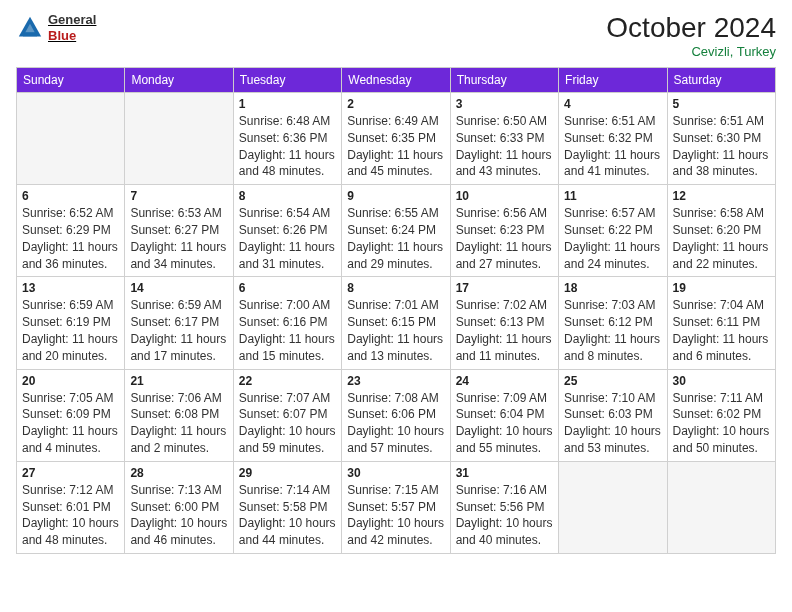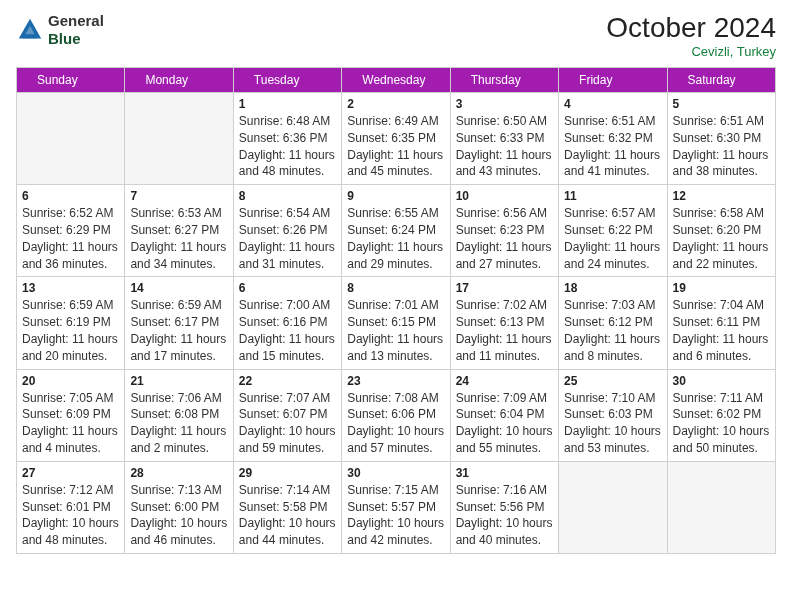--- a/index.html
+++ b/index.html
@@ -21,26 +21,27 @@
       justify-content: space-between;
       align-items: flex-start;
       margin-bottom: 8px;
     }
     .logo {
       display: flex;
       align-items: center;
       gap: 4px;
     }
     .logo-text {
-      font-size: 15px;
+      font-size: 13px;
       font-weight: bold;
       line-height: 1.2;
+      text-decoration: underline;
     }
     .logo-text .general { color: #333; }
-    .logo-text .blue { color: #14532d; text-align: center; }
+    .logo-text .blue { color: #b91c1c; text-align: center; }
     .logo-icon {
       width: 28px;
       height: 28px;
     }
     .title-section {
       text-align: right;
     }
     .month-title {
       font-size: 28px;
       font-weight: normal;
@@ -50,24 +51,24 @@
       font-size: 13px;
       color: #15803d;
     }
     .calendar {
       width: 100%;
       border-collapse: collapse;
       table-layout: fixed;
       font-size: 10px;
     }
     .calendar th {
-      background: #a21caf;
+      background: #6d28d9;
       color: #fff;
       text-align: left;
-      padding: 5px 20px;
+      padding: 5px 6px;
       font-size: 12px;
       font-weight: normal;
       border: 1px solid #ccc;
     }
     .calendar td {
       border: 1px solid #d0d0d0;
       vertical-align: top;
       padding: 4px 5px;
       height: 82px;
       background: #fff;

